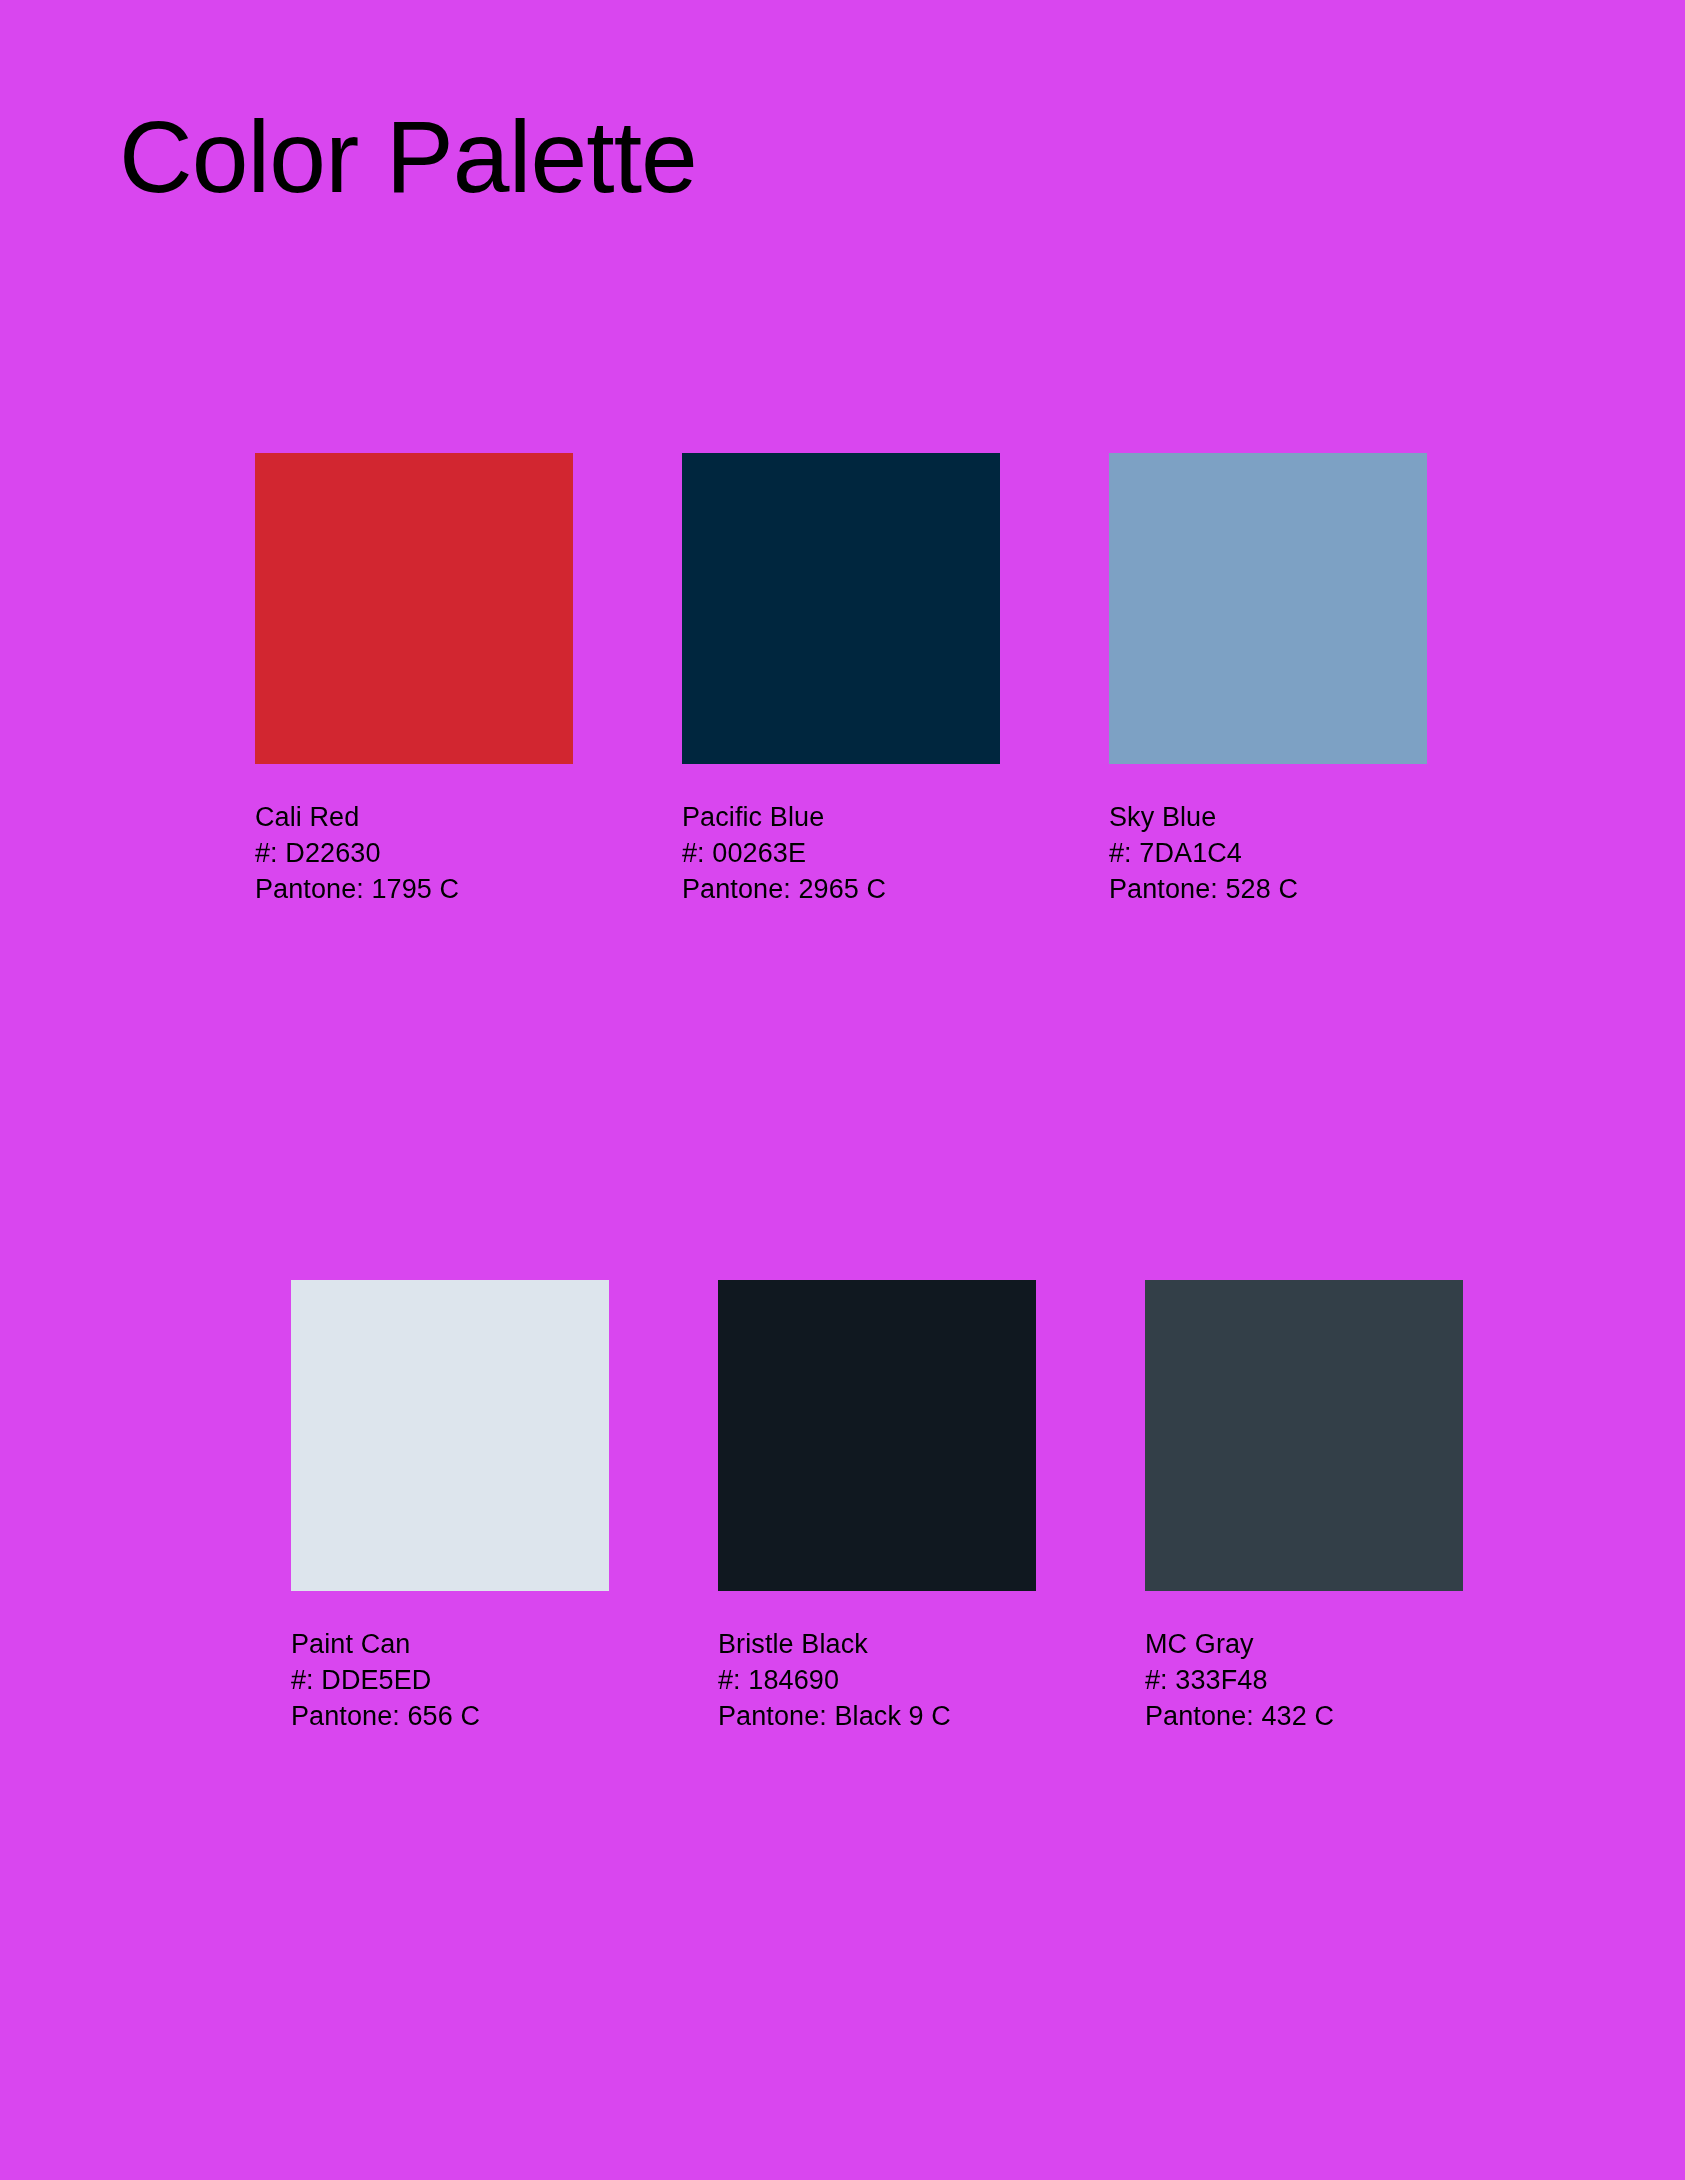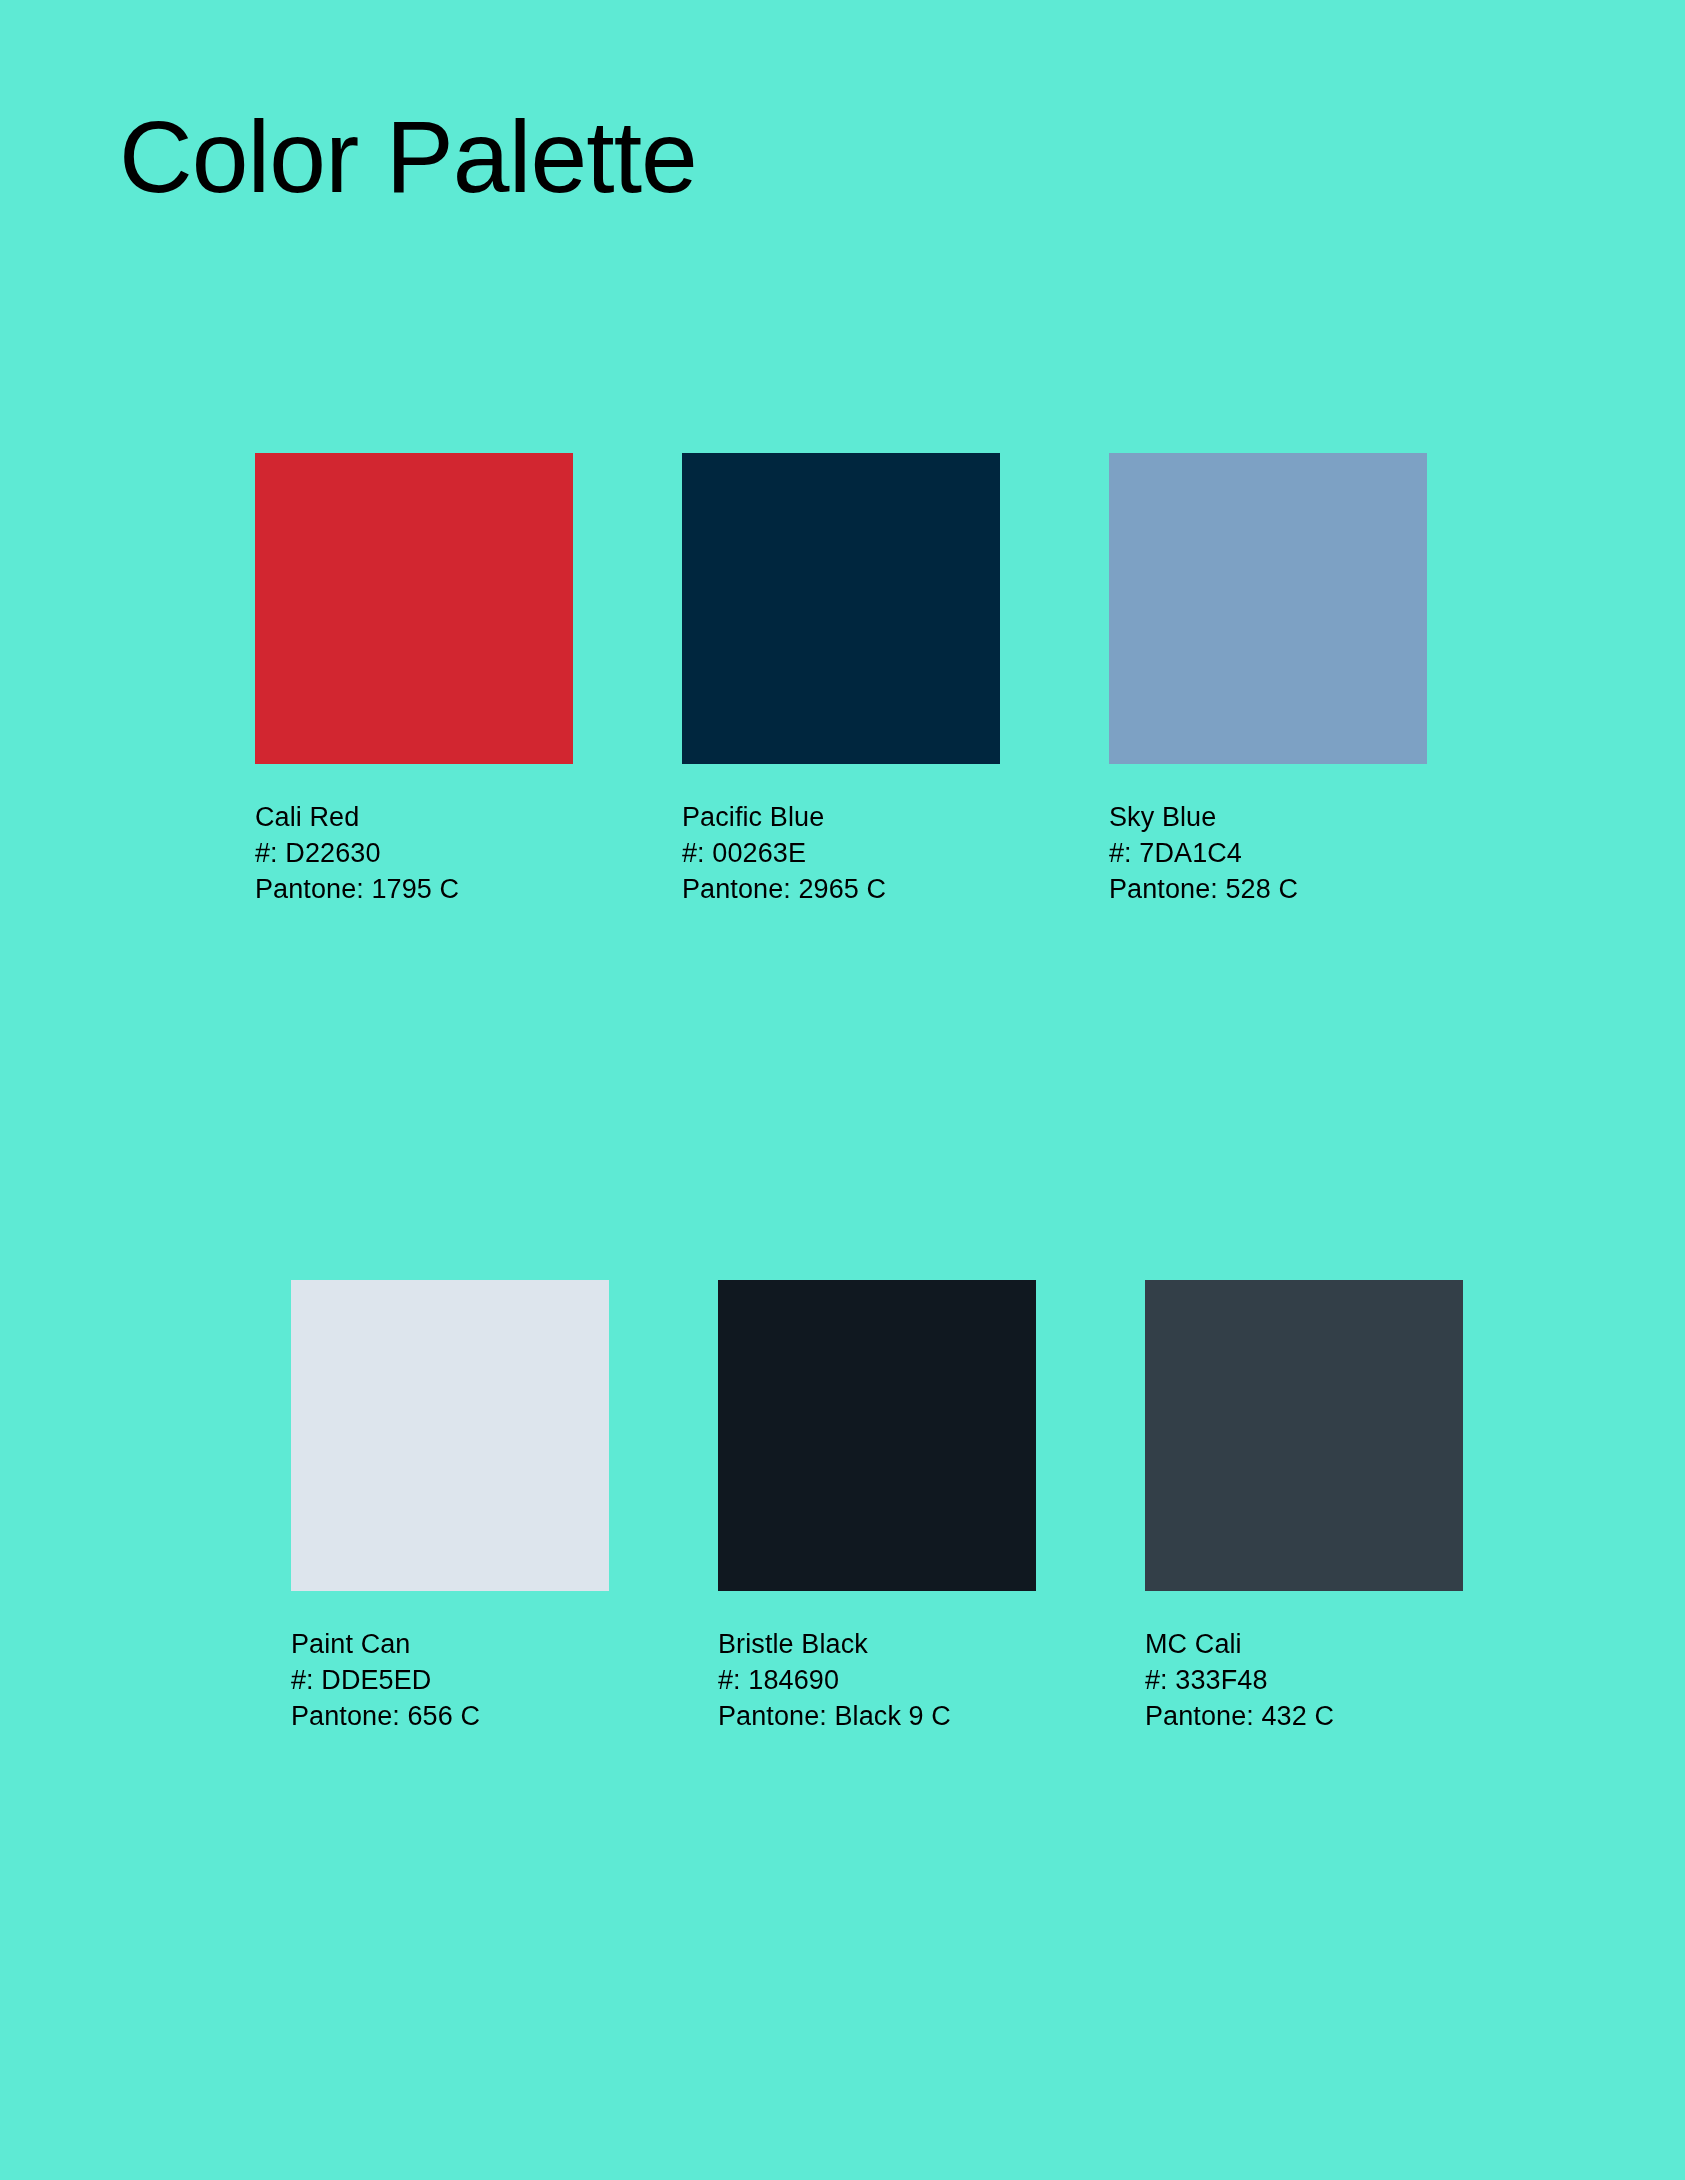--- a/index.html
+++ b/index.html
@@ -13,21 +13,21 @@
     height: 2180px;
     position: relative;
     font-family: "Liberation Sans", sans-serif;
     color: #000000;
     overflow: hidden;
   }
 
   .page {
     position: absolute;
     inset: 0;
-    background: #5eead4;
+    background: #d946ef;
   }
 
   
   .page-title {
     position: absolute;
     left: 119px;
     top: 33px;
     font-size: 102px;
     line-height: 1.1;
     font-weight: 400;
@@ -134,21 +134,21 @@
         <div class="swatch-meta">
           <span class="meta-line">Bristle Black</span>
           <span class="meta-line">#: 184690</span>
           <span class="meta-line">Pantone: Black 9 C</span>
         </div>
       </div>
 
       <div class="swatch-cell">
         <div class="swatch-chip" style="background-color: rgb(51, 63, 72);"></div>
         <div class="swatch-meta">
-          <span class="meta-line">MC Cali</span>
+          <span class="meta-line">MC Gray</span>
           <span class="meta-line">#: 333F48</span>
           <span class="meta-line">Pantone: 432 C</span>
         </div>
       </div>
 
     </div>
 
   </div>
 </div>
 

